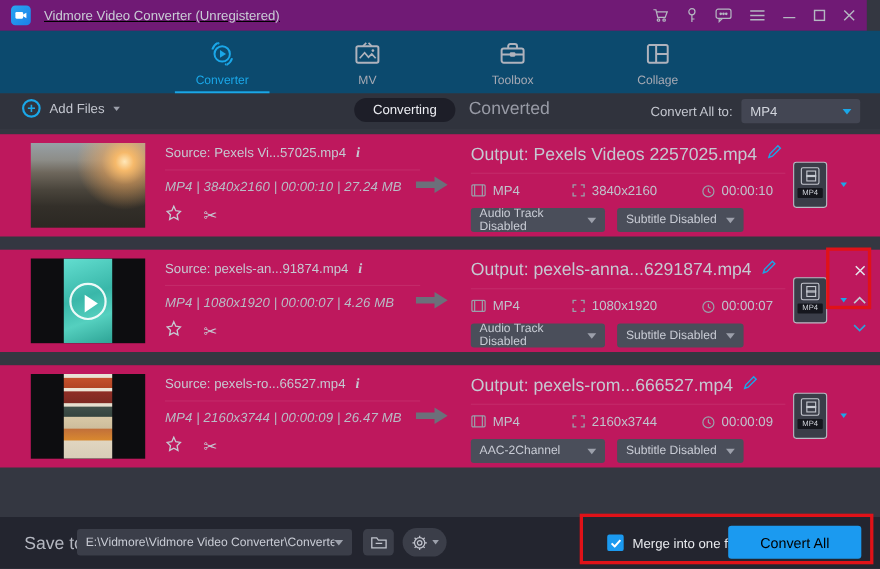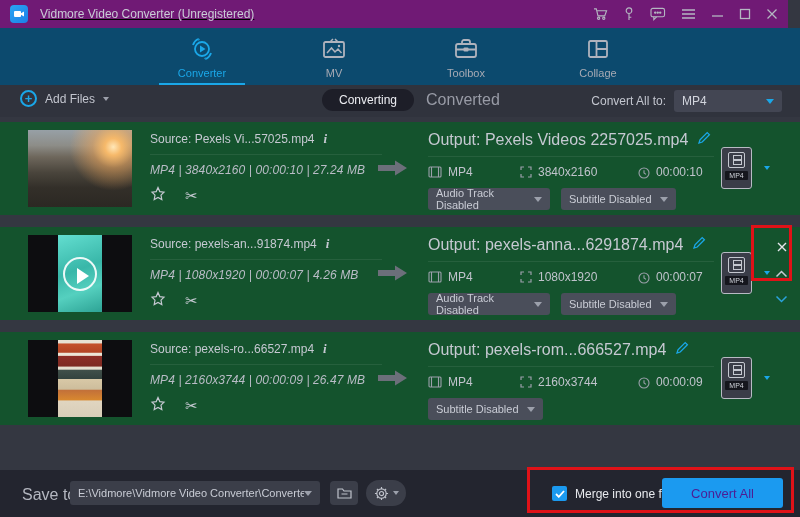--- a/index.html
+++ b/index.html
@@ -34,21 +34,21 @@
   .seg { position:absolute; left:322px; top:4px; display:flex; align-items:center; gap:12px; }
   .pill { background:#1d1e28; border-radius:12px; padding:4px 17px; font-size:12px; color:#ecedf2; }
   .segoff { font-size:16px; color:#9端; color:#989ba6; }
   .convto { position:absolute; right:18px; top:5px; display:flex; align-items:center; gap:8px; }
   .convto-label { font-size:12px; color:#c3c6cf; }
   .convto-dd { width:108px; height:22px; background:#434653; border-radius:3px; display:flex;
     align-items:center; padding:0 8px; font-size:12px; color:#d2d5dd; }
 
   
   .filelist { position:absolute; top:117px; left:0; right:0; height:353px; background:#343741; }
-  .frow { position:relative; width:100%; height:93px; background:#14532d; margin-bottom:12px; }
+  .frow { position:relative; width:100%; height:93px; background:#be185d; margin-bottom:12px; }
   .frow:first-child { margin-top:5px; }
 
   .thumb { position:absolute; left:28px; top:8px; width:104px; height:77px; background:#0d0d10; overflow:hidden; }
   .t1 { background:
       radial-gradient(circle at 82% 22%, #ffe7b8 0%, #f6b96a 8%, rgba(246,170,90,.5) 20%, rgba(180,140,100,0) 42%),
       linear-gradient(180deg,#97a0a6 0%,#8d8d88 20%,#6e675c 35%,#4a453c 55%,#332f29 75%,#2b2823 100%); }
   .vwrap { position:absolute; left:50%; top:0; transform:translateX(-50%); width:44px; height:77px; }
   .t2i { background:linear-gradient(160deg,#63ded0 0%,#39b7a9 45%,#55d0bf 70%,#2da395 100%); }
   .t3i { background:linear-gradient(180deg,
       #e8e2d4 0%,#e8e2d4 4%, #c4512c 5%,#b34524 16%, #ece5d6 17%,#ece5d6 20%,
@@ -106,21 +106,21 @@
   .pathtext { flex:1; font-size:11px; color:#c9ccd5; white-space:nowrap; overflow:hidden; }
   .folderbtn { position:absolute; left:330px; top:11px; width:28px; height:24px; background:#3b3e49;
     border-radius:4px; display:flex; align-items:center; justify-content:center; }
   .gearbtn { position:absolute; left:366px; top:10px; width:40px; height:26px; background:#3b3e49;
     border-radius:13px; display:flex; align-items:center; justify-content:center; gap:4px; }
   .merge { position:absolute; left:552px; top:16px; display:flex; align-items:center; gap:8px; }
   .cb { width:15px; height:15px; background:#1b9af0; border-radius:2px; display:flex;
     align-items:center; justify-content:center; }
   .mergelabel { font-size:12px; color:#e8eaee; }
   .convertall { position:absolute; left:662px; top:8px; width:121px; height:30px; background:#1b9af0;
-    border:none; border-radius:3px; color:#4c1d95; font-size:13px; font-family:"Liberation Sans",sans-serif; }
+    border:none; border-radius:3px; color:#000000; font-size:13px; font-family:"Liberation Sans",sans-serif; }
 
   
   .redbox { position:absolute; border:3px solid #e01218; pointer-events:none; }
   .rb1 { left:751px; top:225px; width:41px; height:56px; }
   .rb2 { left:527px; top:467px; width:267px; height:46px; }
 </style>
 </head>
 <body>
 
 <div class="app">
@@ -437,20 +437,24 @@
           </span>
           <span class="om om3">
             <svg width="12" height="12" viewBox="0 0 12 12" fill="none" stroke="#9ba0ab" stroke-width="1.1">
                 <circle cx="6" cy="6" r="5"></circle>
                 <path d="M6 3.2V6l2 1.4"></path>
               </svg>
             <span>00:00:09</span>
           </span>
         </div>
         <div class="ddrow">
+          <div class="dd audio">
+            <span>AAC-2Channel</span>
+            <span class="caret"></span>
+          </div>
           <div class="dd sub">
             <span>Subtitle Disabled</span>
             <span class="caret"></span>
           </div>
         </div>
       </div>
       <div class="badge">
         <div class="film"></div>
         <div class="blabel">MP4</div>
       </div>

